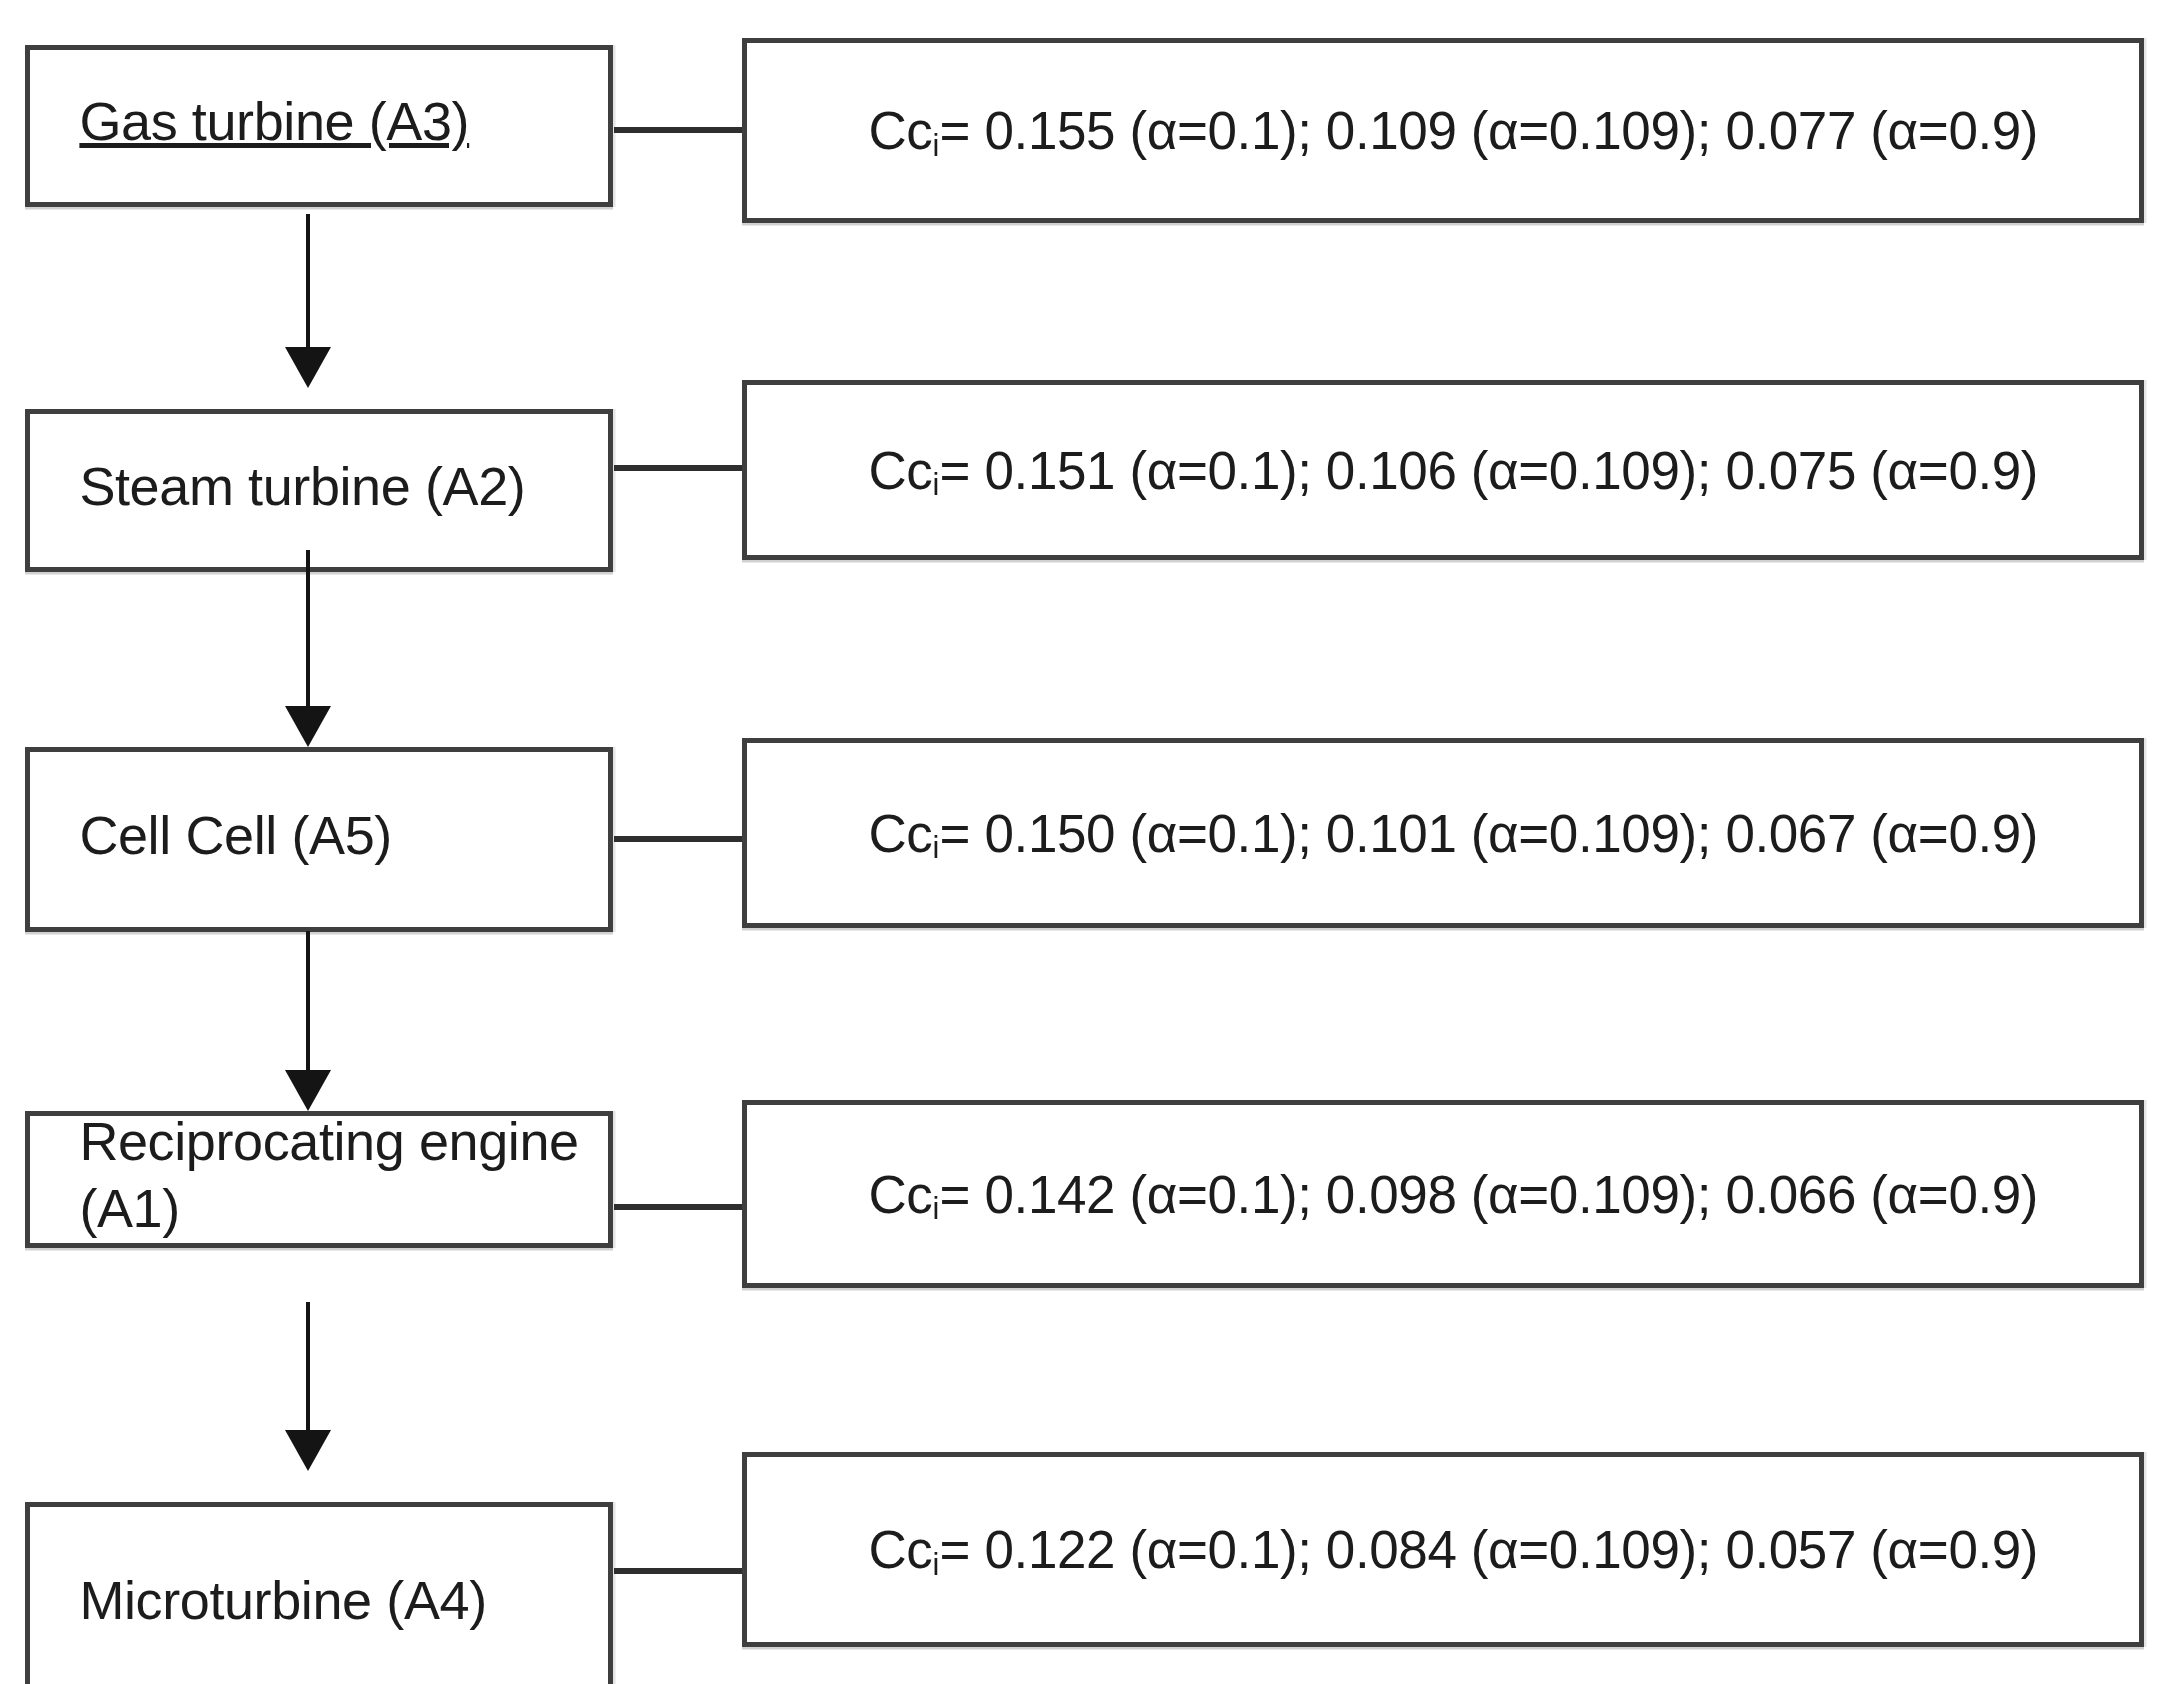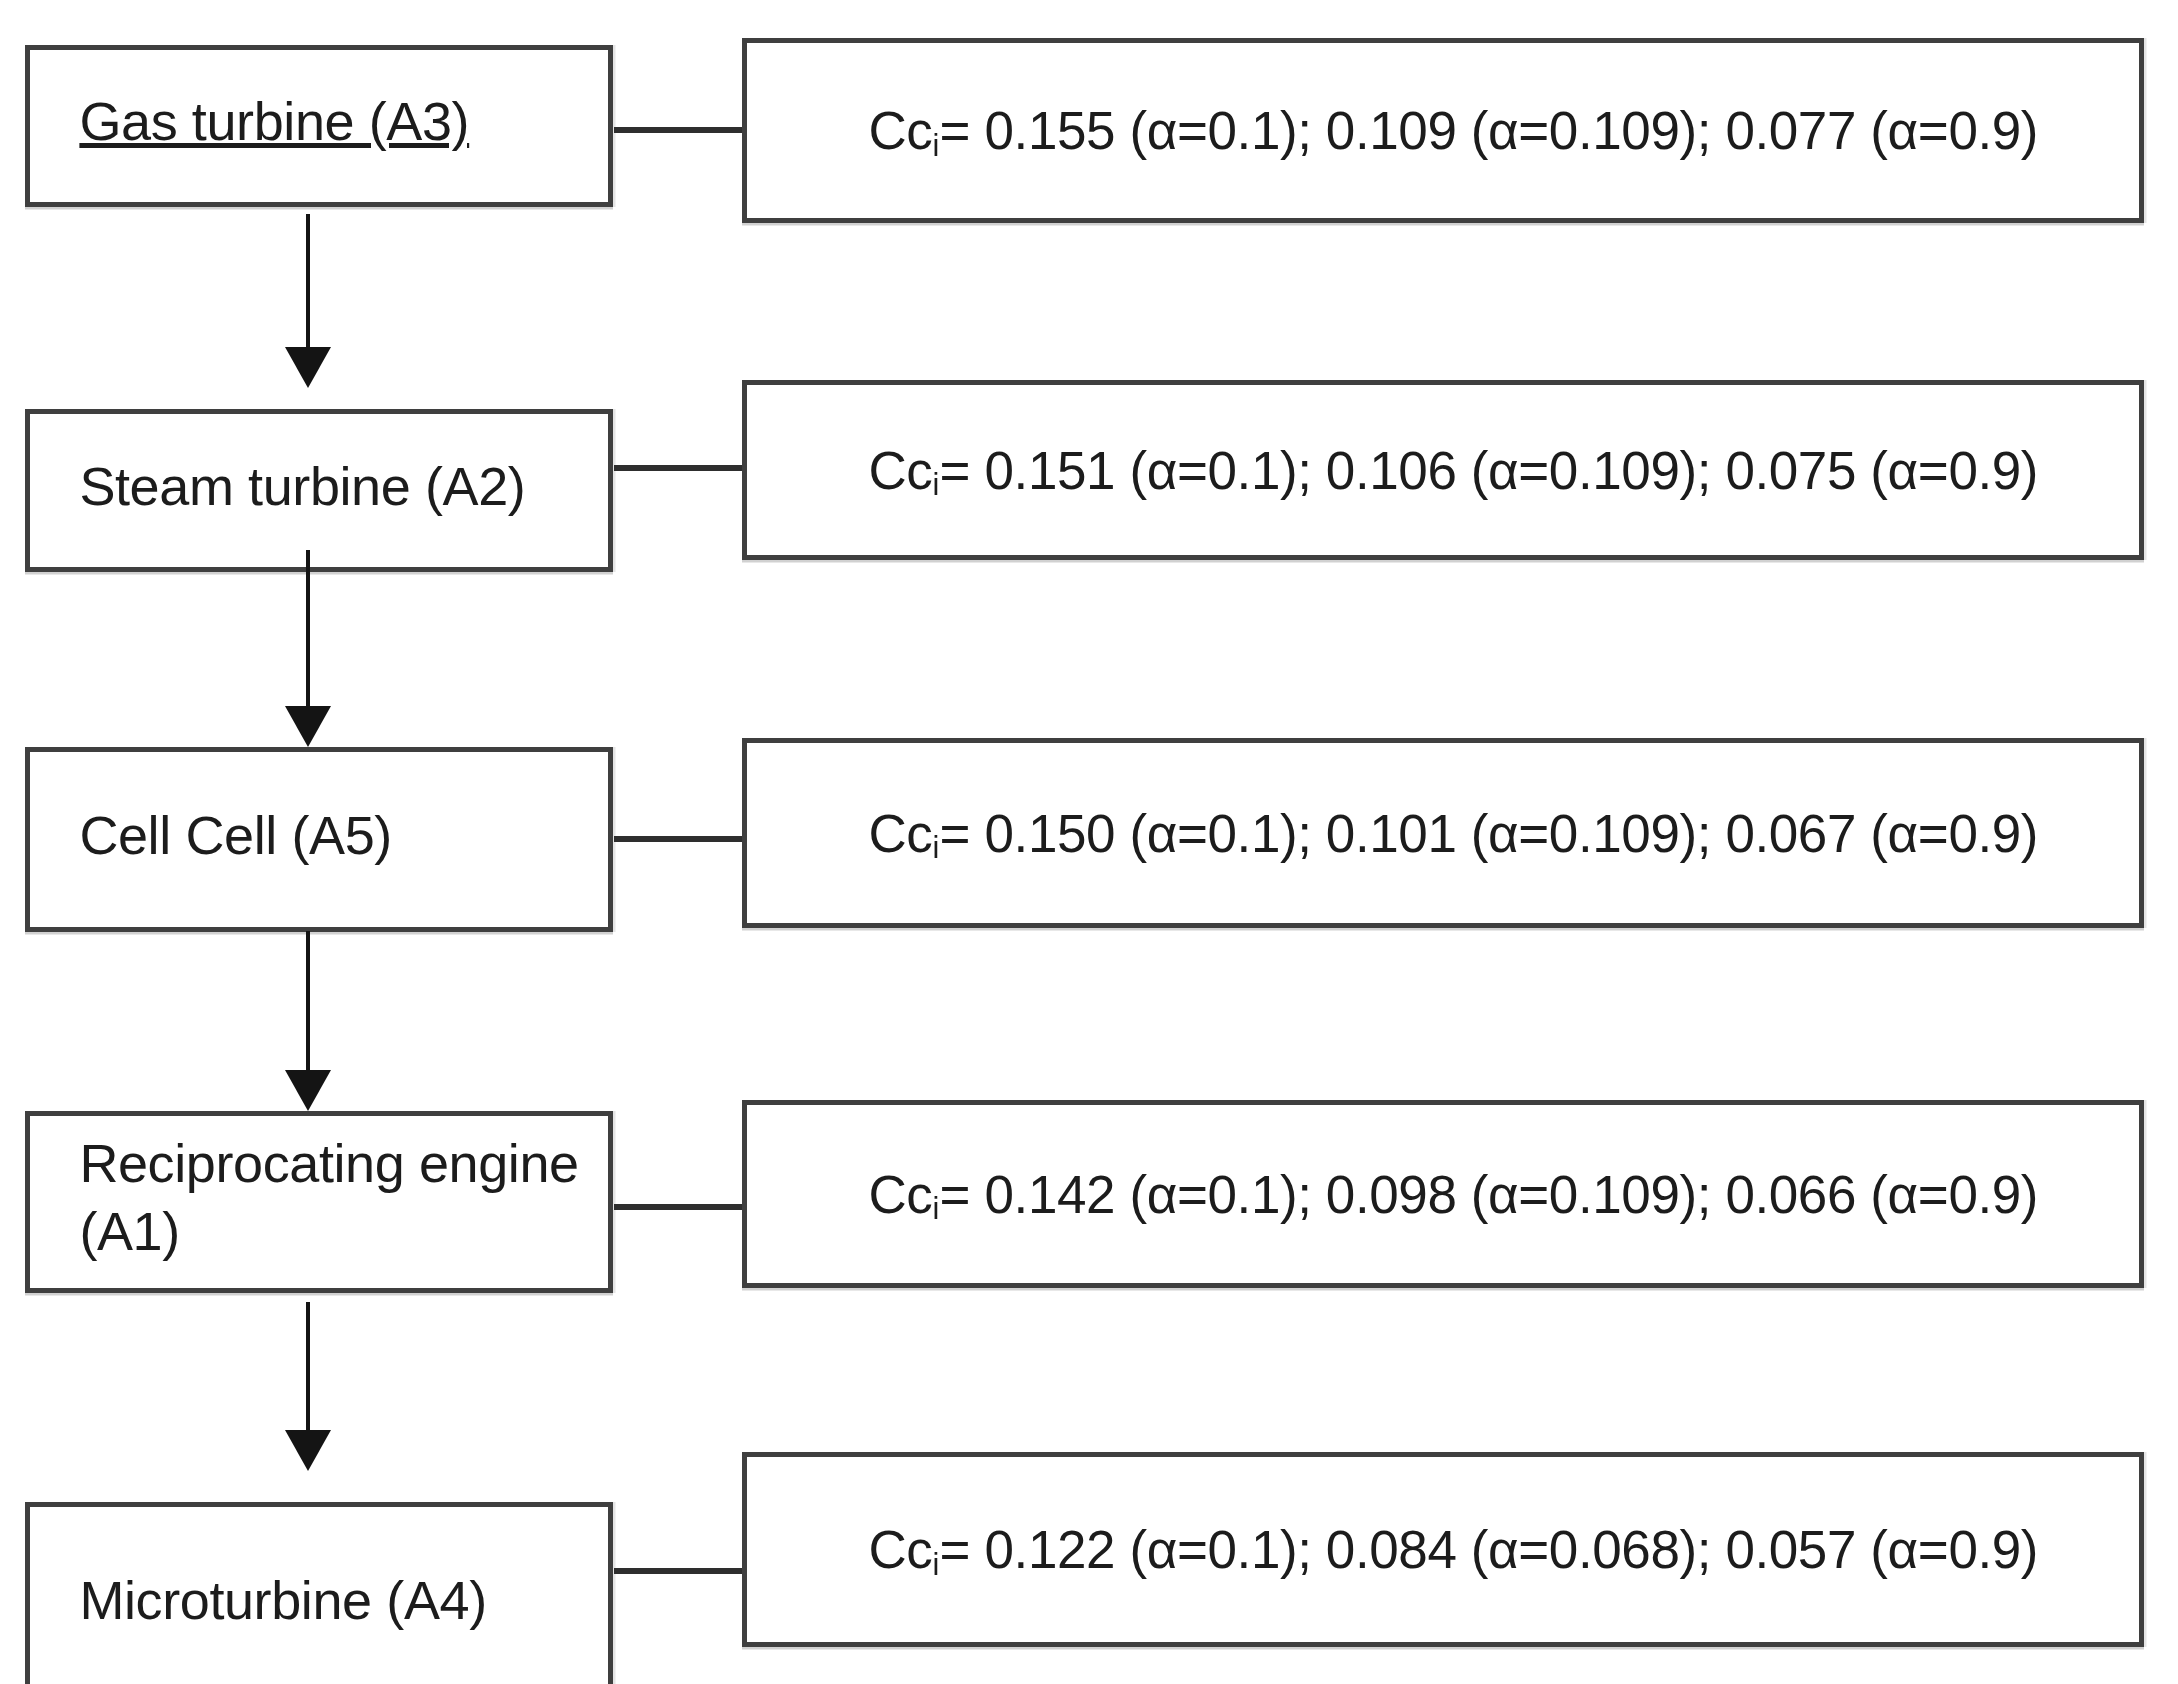--- a/index.html
+++ b/index.html
@@ -103,32 +103,32 @@
   <div class="node" style="top:747px; height:185px;">
     <span>Cell Cell (A5)</span>
   </div>
   <div class="connector" style="top:836px; left:614px; width:129px;"></div>
   <div class="value-box" style="top:738px; height:190px;">
     <span><span>Cc</span><sub>i</sub><span>= 0.150 (α=0.1); 0.101 (α=0.109); 0.067 (α=0.9)</span></span>
   </div>
   <div class="arrow-shaft" style="top:931px; left:306px; height:141px;"></div>
   <div class="arrow-head" style="top:1070px; left:285px;"></div>
 
-  <div class="node" style="top:1111px; height:182px;">
+  <div class="node" style="top:1111px; height:137px;">
     <span>Reciprocating engine (A1)</span>
   </div>
   <div class="connector" style="top:1204px; left:614px; width:129px;"></div>
   <div class="value-box" style="top:1100px; height:188px;">
     <span><span>Cc</span><sub>i</sub><span>= 0.142 (α=0.1); 0.098 (α=0.109); 0.066 (α=0.9)</span></span>
   </div>
   <div class="arrow-shaft" style="top:1302px; left:306px; height:129px;"></div>
   <div class="arrow-head" style="top:1430px; left:285px;"></div>
 
   <div class="node" style="top:1502px; height:206px;">
     <span>Microturbine (A4)</span>
   </div>
   <div class="connector" style="top:1568px; left:614px; width:129px;"></div>
   <div class="value-box" style="top:1452px; height:195px;">
-    <span><span>Cc</span><sub>i</sub><span>= 0.122 (α=0.1); 0.084 (α=0.068); 0.057 (α=0.9)</span></span>
+    <span><span>Cc</span><sub>i</sub><span>= 0.122 (α=0.1); 0.084 (α=0.109); 0.057 (α=0.9)</span></span>
   </div>
 
 </div>
 
 
 </body></html>

